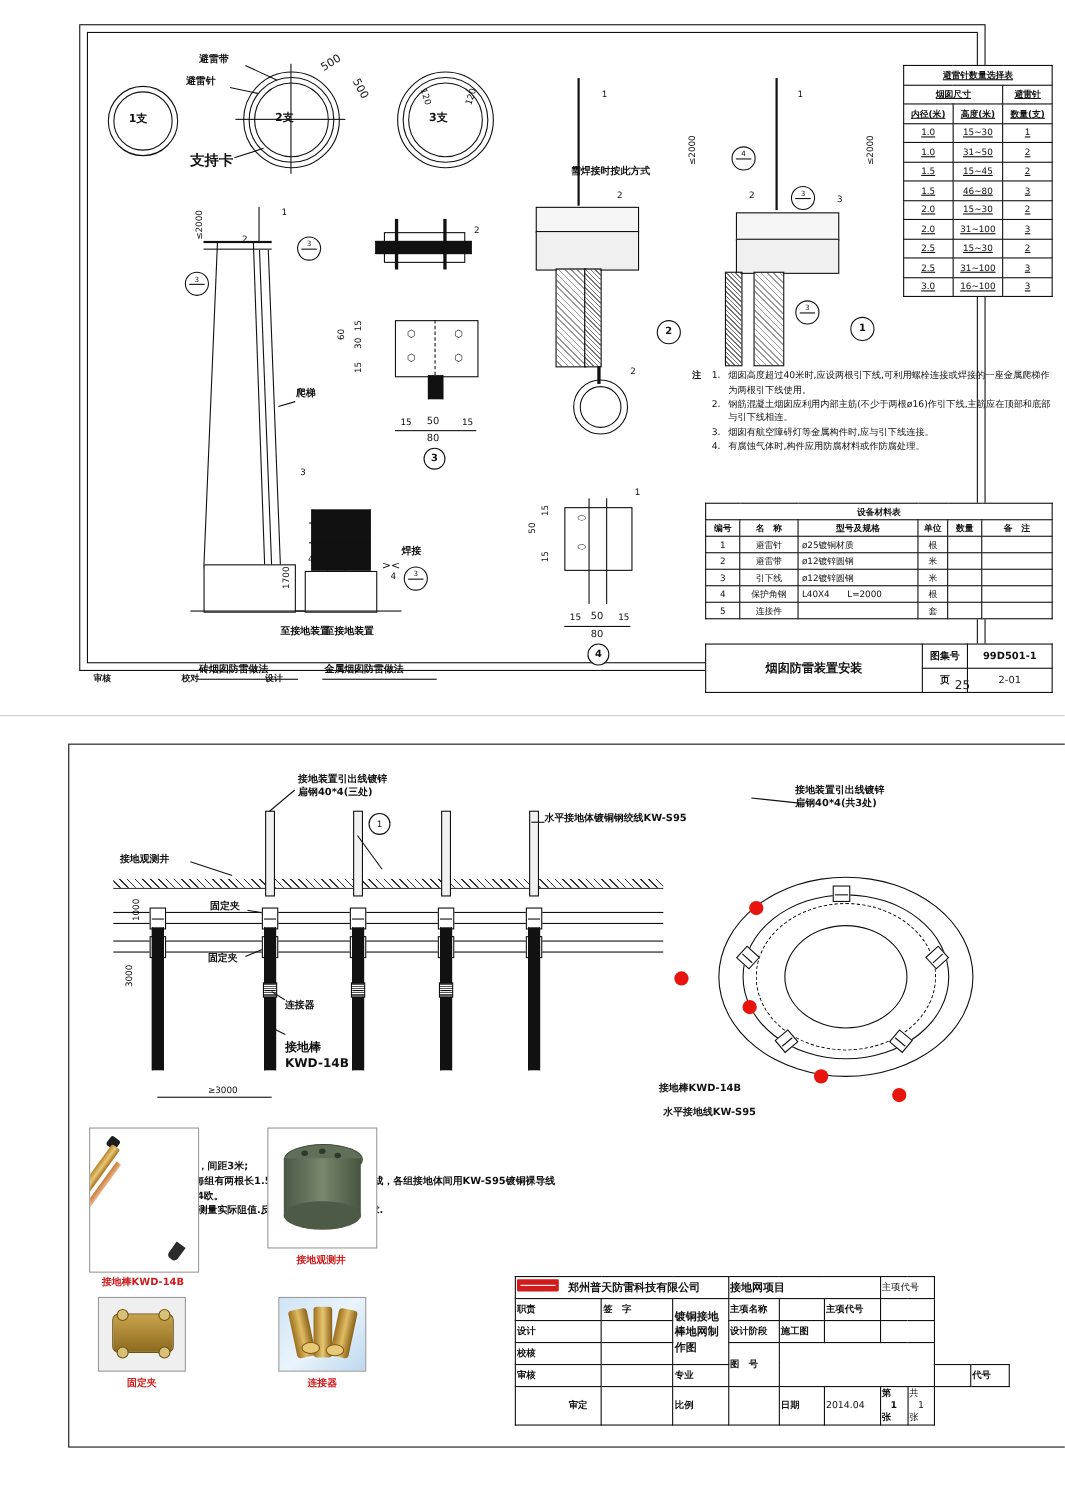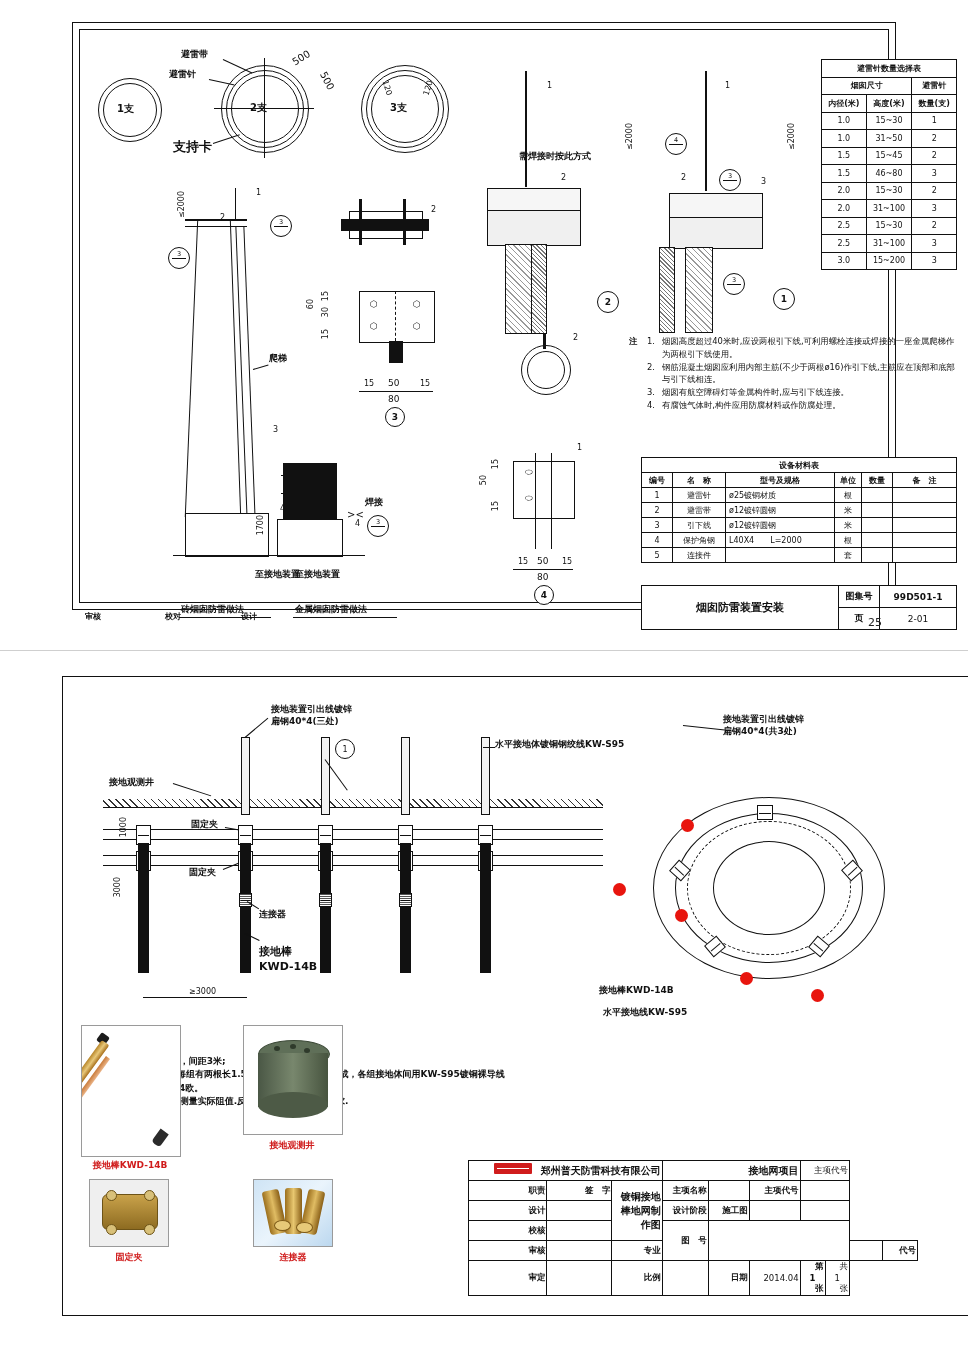--- a/index.html
+++ b/index.html
@@ -25,39 +25,39 @@
   .bub2{position:absolute;border:1.6px solid #111;border-radius:50%;display:flex;align-items:center;justify-content:center;font-size:9px;font-weight:bold;background:#fff;}
   .bubsm{position:absolute;border:1px solid #111;border-radius:50%;font-size:6.5px;background:#fff;
          display:flex;flex-direction:column;align-items:center;justify-content:center;line-height:1;}
   .bubsm i{font-style:normal;display:block;}
   .bubsm .bar{width:70%;height:1px;background:#111;margin:0.5px 0;}
 
   
   table.t{position:absolute;border-collapse:collapse;background:#fff;}
   table.t td,table.t th{border:0.8px solid #111;font-weight:normal;text-align:center;padding:0;}
   #tbl-rods{left:748px;top:36px;width:136px;font-size:8px;}
-  #tbl-rods td,#tbl-rods th{height:16.5px;}
+  #tbl-rods td,#tbl-rods th{height:16.5px;text-decoration:underline;}
   #tbl-rods .hd{font-weight:bold;}
   #tbl-mat{left:568px;top:434px;width:316px;font-size:8px;}
   #tbl-mat td,#tbl-mat th{height:14px;}
   #tbl-title{left:568px;top:562px;width:316px;font-size:9px;}
   #tbl-title td{height:21px;}
 
   
   #notes1{position:absolute;left:556px;top:312px;width:330px;font-size:8.4px;line-height:1.52;}
   #notes1 .nrow{display:flex;}
   #notes1 .nnum{width:15px;flex:none;}
   #notes1 .ntxt{flex:1;}
   #notes1 .nhead{position:absolute;left:0;top:0;font-weight:bold;}
 
   #notes2{position:absolute;left:512px;top:1040px;width:400px;font-size:9px;line-height:1.5;font-weight:bold;}
 
   
   #tb2{position:absolute;left:468px;top:1160px;width:450px;font-size:8.5px;border-collapse:collapse;}
-  #tb2 td{border:0.9px solid #111;text-align:right;height:19px;padding:0 1px;}
+  #tb2 td{border:0.9px solid #111;text-align:left;height:19px;padding:0 1px;}
   #tb2 .big{font-size:10px;font-weight:bold;}
   #logo{display:inline-block;width:38px;height:11px;background:#d01c1c;border-radius:1px;position:relative;}
   #logo::after{content:"";position:absolute;left:3px;top:5px;width:32px;height:1px;background:#fff;}
 
   
   .photo{position:absolute;border:1px solid #9a9a9a;background:#f2f2f2;overflow:hidden;}
   .cap{position:absolute;font-size:9px;color:#d01c1c;text-align:center;font-weight:bold;}
 
   
   .hatchline{position:absolute;height:1px;background:#111;}
@@ -296,21 +296,21 @@
           <td>15~30</td>
           <td>2</td>
         </tr>
     <tr>
           <td>2.5</td>
           <td>31~100</td>
           <td>3</td>
         </tr>
     <tr>
           <td>3.0</td>
-          <td>15~200</td>
+          <td>16~100</td>
           <td>3</td>
         </tr>
   </tbody>
     </table>
 
   <div id="notes1">
     <div class="nhead">注</div>
     <div style="margin-left:18px;">
       <div class="nrow">
           <span class="nnum">1.</span>

